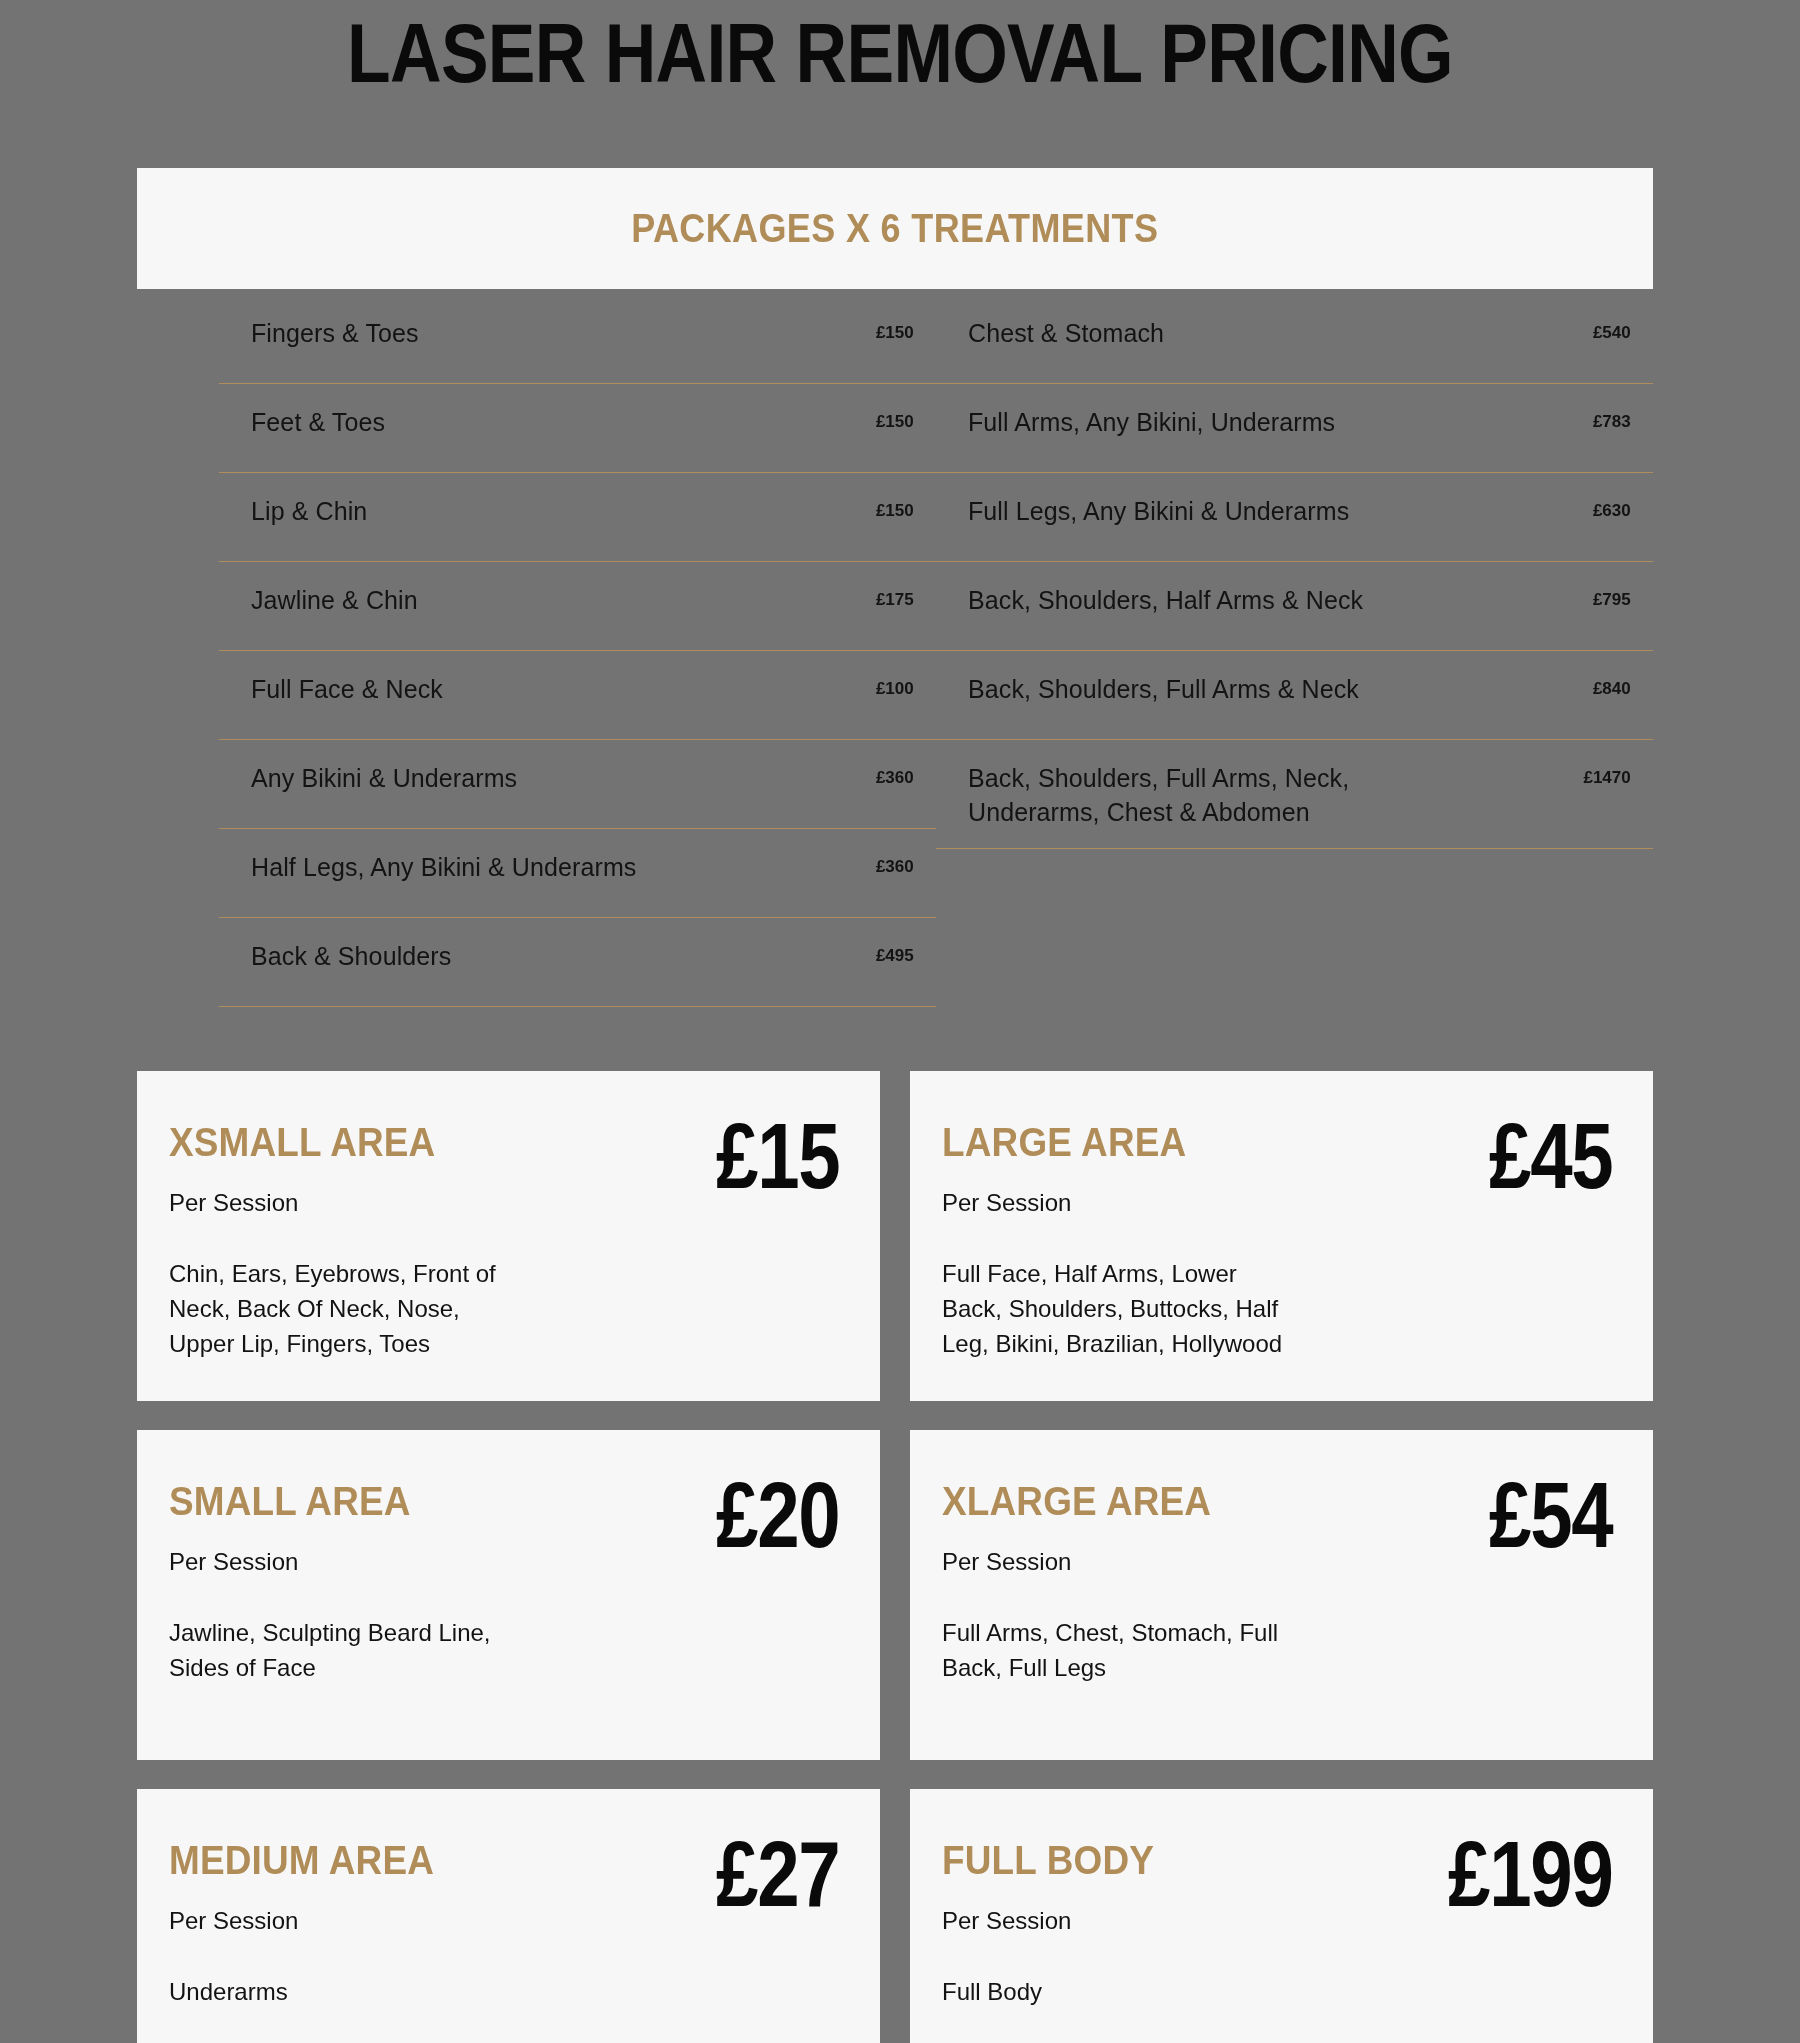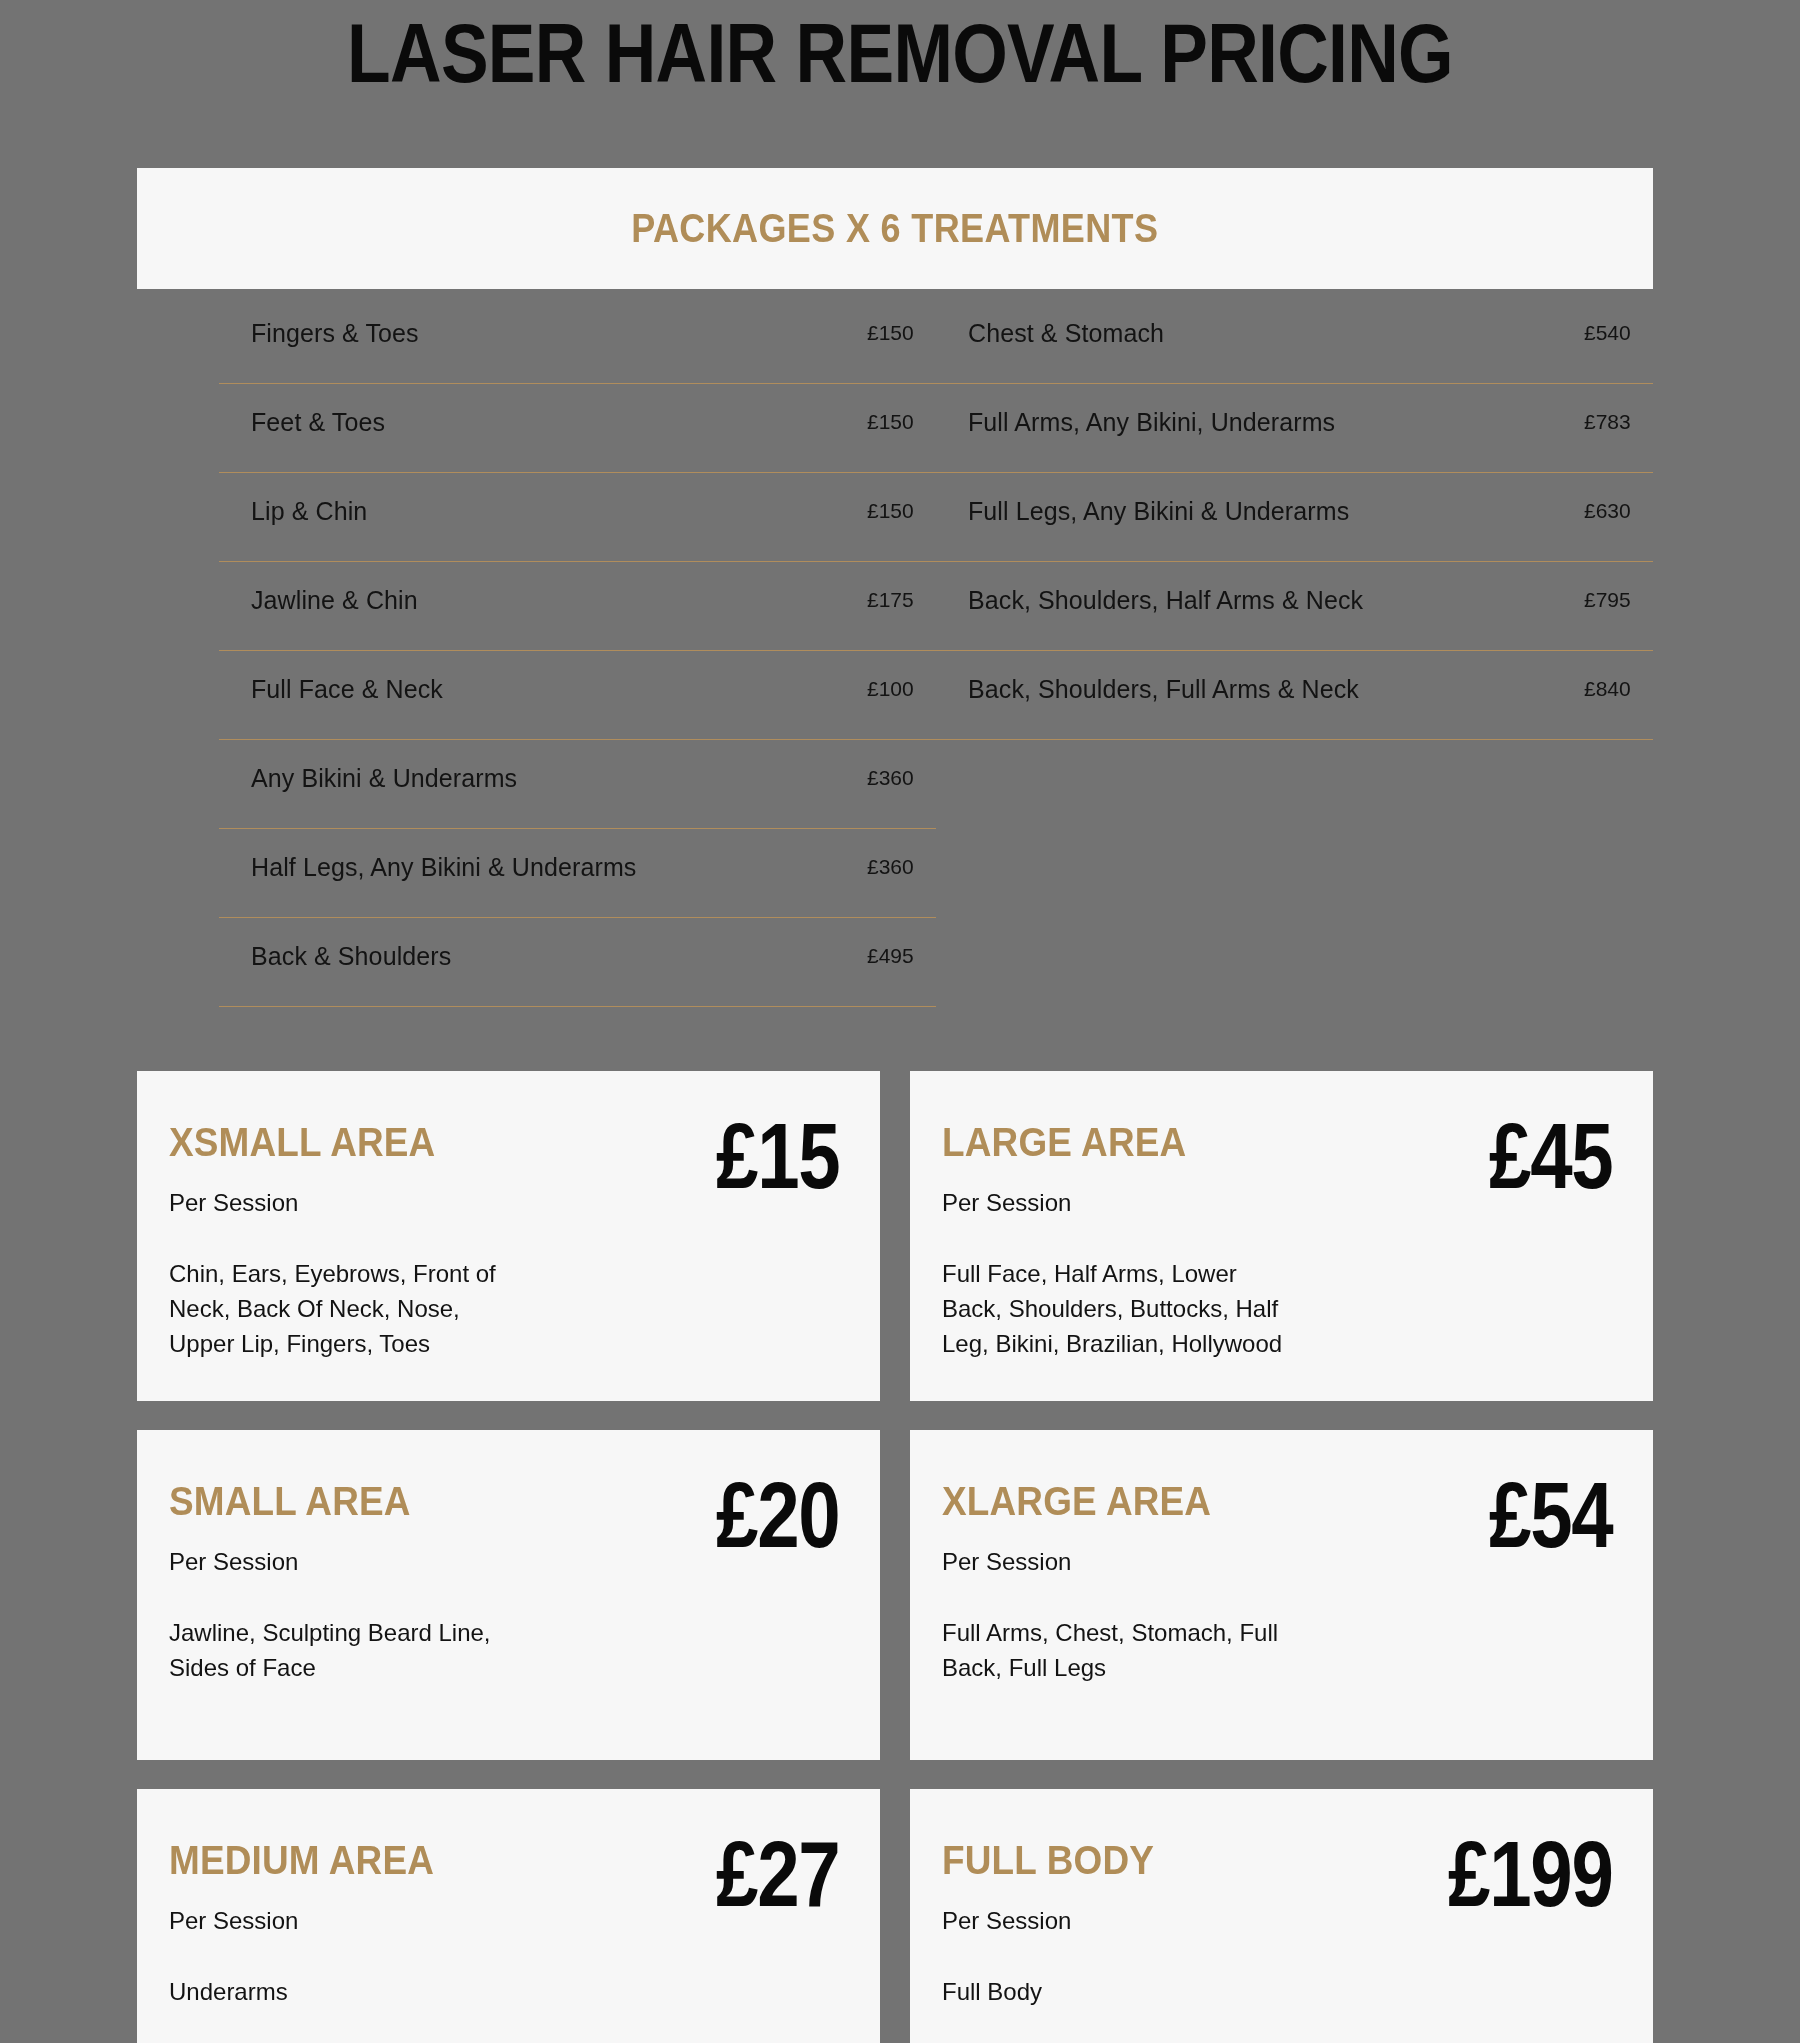--- a/index.html
+++ b/index.html
@@ -86,23 +86,23 @@
   }
   .pkg-name {
     font-size: 25px;
     line-height: 34px;
     font-weight: 400;
     color: #131313;
     letter-spacing: 0.1px;
     max-width: 511px;
   }
   .pkg-price {
-    font-size: 21px;
+    font-size: 17px;
     line-height: 34px;
-    font-weight: 400;
+    font-weight: 700;
     color: #131313;
     white-space: nowrap;
     text-align: right;
     flex: 0 0 auto;
   }
 
   
   .cards {
     position: absolute;
     left: 137px;
@@ -221,20 +221,24 @@
           <div class="pkg-price">£630</div>
         </div>
         <div class="pkg-row">
           <div class="pkg-name">Back, Shoulders, Half Arms &amp; Neck</div>
           <div class="pkg-price">£795</div>
         </div>
         <div class="pkg-row">
           <div class="pkg-name">Back, Shoulders, Full Arms &amp; Neck</div>
           <div class="pkg-price">£840</div>
         </div>
+        <div class="pkg-row">
+          <div class="pkg-name">Back, Shoulders, Full Arms, Neck, Underarms, Chest &amp; Abdomen</div>
+          <div class="pkg-price">£1470</div>
+        </div>
       </div>
   </div>
 
   <div class="cards" id="cards-grid">
       <div class="card">
         <div class="card-title">XSMALL AREA</div>
         <div class="card-sub">Per Session</div>
         <div class="card-desc">Chin, Ears, Eyebrows, Front of
 Neck, Back Of Neck, Nose,
 Upper Lip, Fingers, Toes</div>

